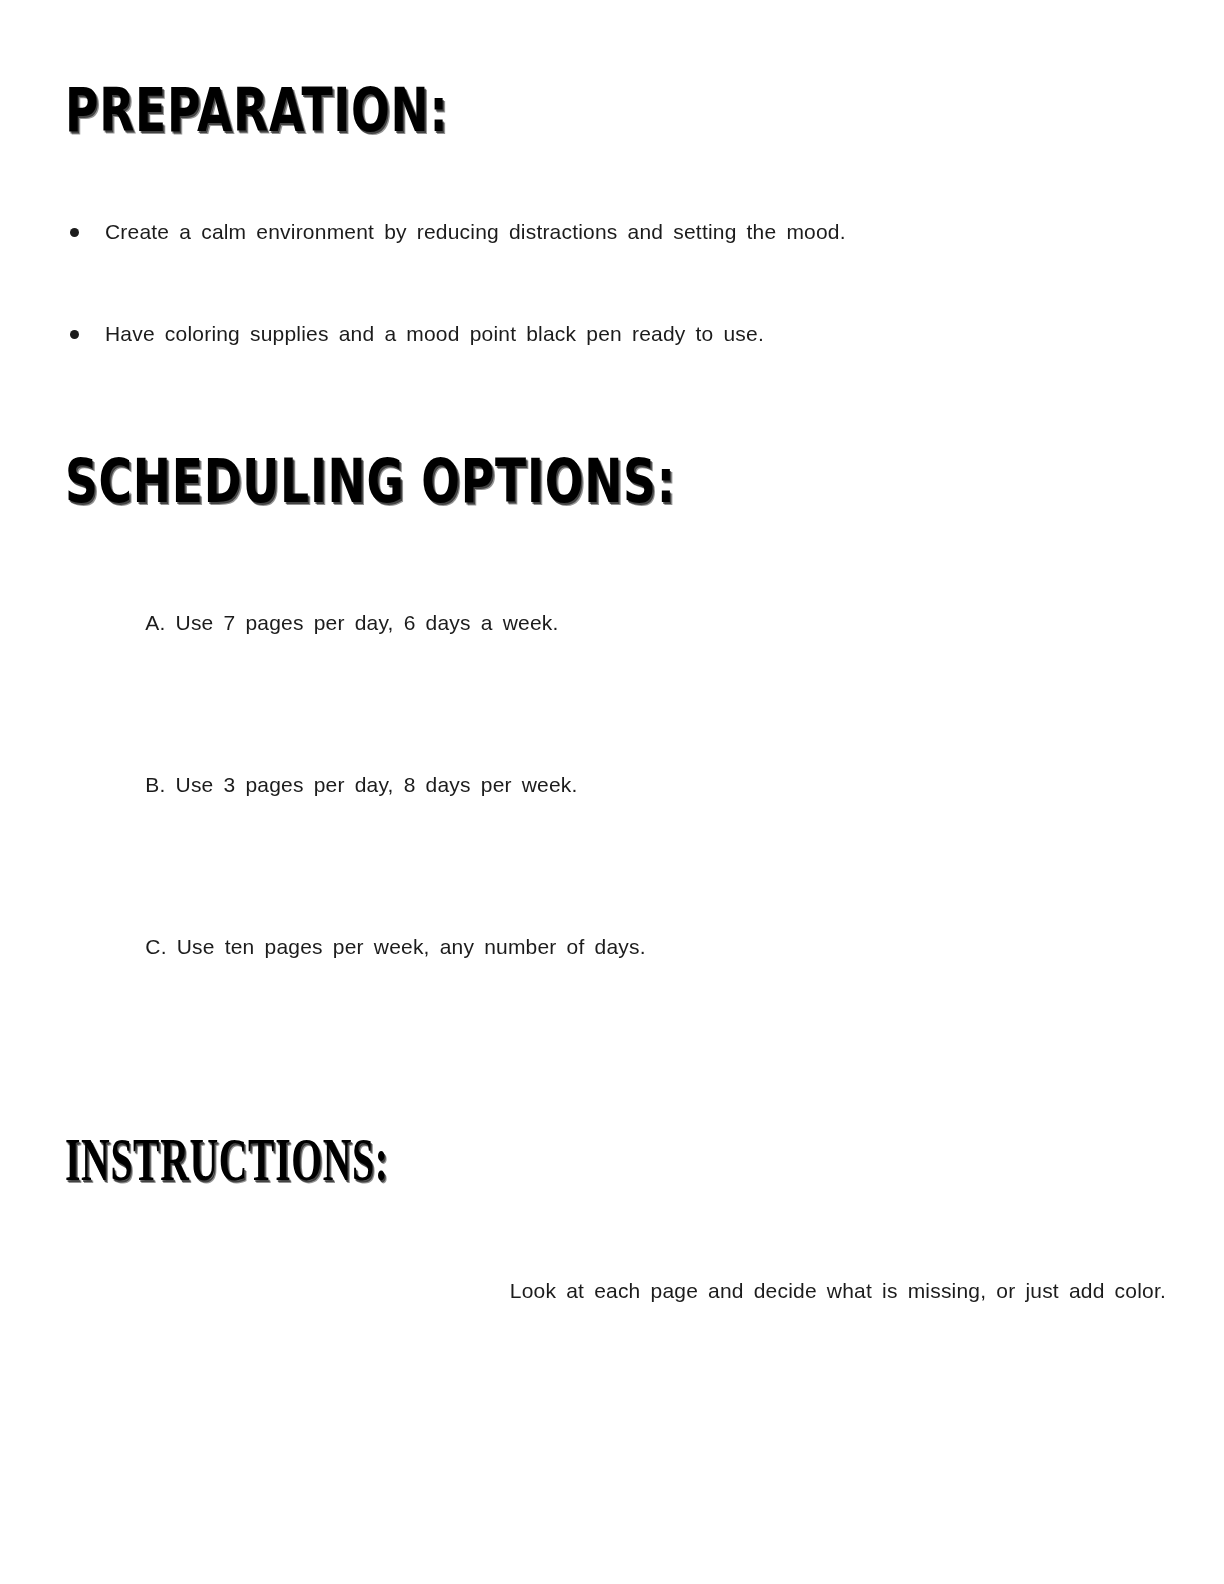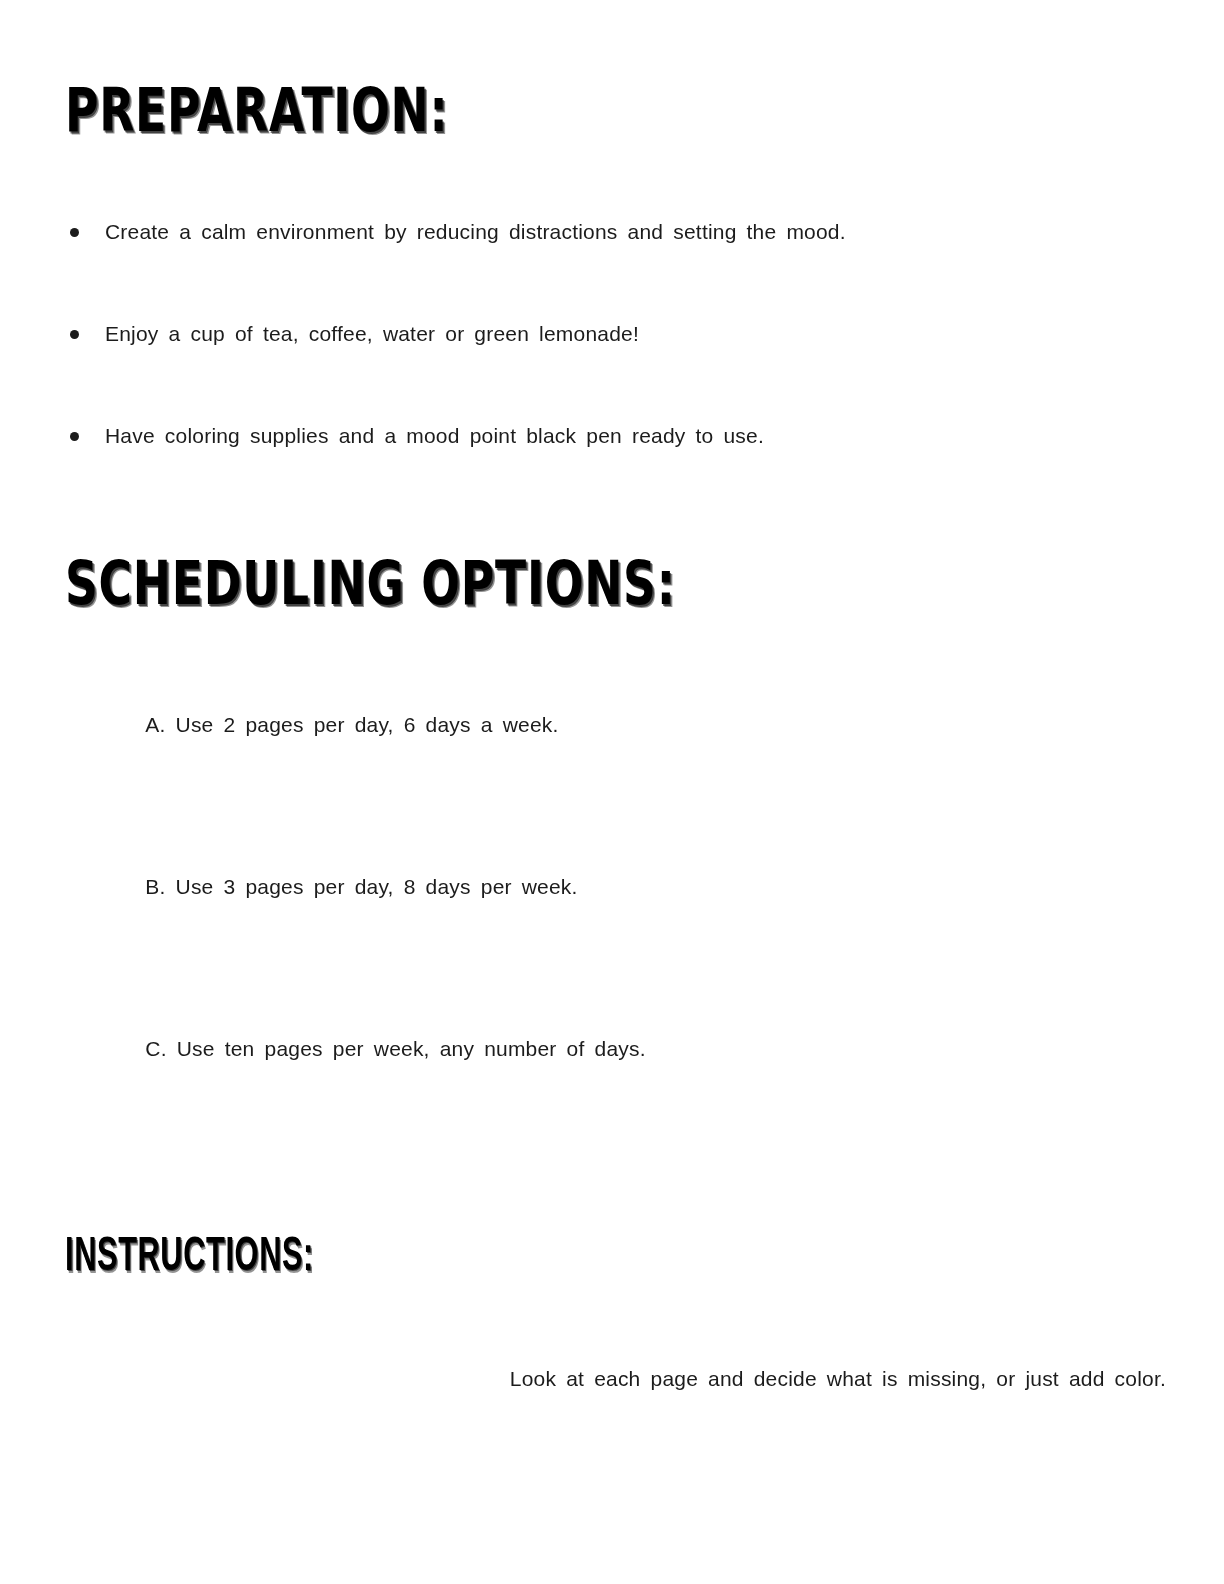--- a/index.html
+++ b/index.html
@@ -29,22 +29,22 @@
     white-space: nowrap;
     text-shadow: 0.055em 0.055em 0 rgba(0,0,0,0.42), 0.03em 0.03em 0 rgba(0,0,0,0.55);
   }
   .h-poster {
     font-family: "DejaVu Sans", sans-serif;
     font-size: 60px;
     letter-spacing: 1px;
   }
   .h-poster .squeeze { transform: scaleX(0.76); }
   .h-slab {
-    font-family: Liberation Sans, sans-serif;
-    font-size: 48px;
+    font-family: Liberation Serif, serif;
+    font-size: 62px;
     letter-spacing: 1px;
     line-height: 1.0;
     margin-top: 30px;
   }
   .h-slab .squeeze { transform: scaleX(0.64); }
 
   
   .body-text {
     font-size: 21px;
     letter-spacing: 0.2px;
@@ -89,36 +89,32 @@
     <h2 class="h-poster">
       <span class="squeeze">PREPARATION:</span>
     </h2>
     <ul class="bullets body-text">
       <li>
         <span class="dot"></span>
         <span>Create a calm environment by reducing distractions and setting the mood.</span>
       </li>
       <li>
         <span class="dot"></span>
-        <span>Enjoy a cup of tea, coffee, water or green lemonade!</span>
-      </li>
-      <li>
-        <span class="dot"></span>
         <span>Have coloring supplies and a mood point black pen ready to use.</span>
       </li>
     </ul>
   </section>
 
   <section class="section-scheduling">
     <h2 class="h-poster">
       <span class="squeeze">SCHEDULING OPTIONS:</span>
     </h2>
     <ul class="options body-text">
       <li>
-        <span>A. Use 2 pages per day, 6 days a week.</span>
+        <span>A. Use 7 pages per day, 6 days a week.</span>
       </li>
       <li>
         <span>B. Use 3 pages per day, 8 days per week.</span>
       </li>
       <li>
         <span>C. Use ten pages per week, any number of days.</span>
       </li>
     </ul>
   </section>
 

